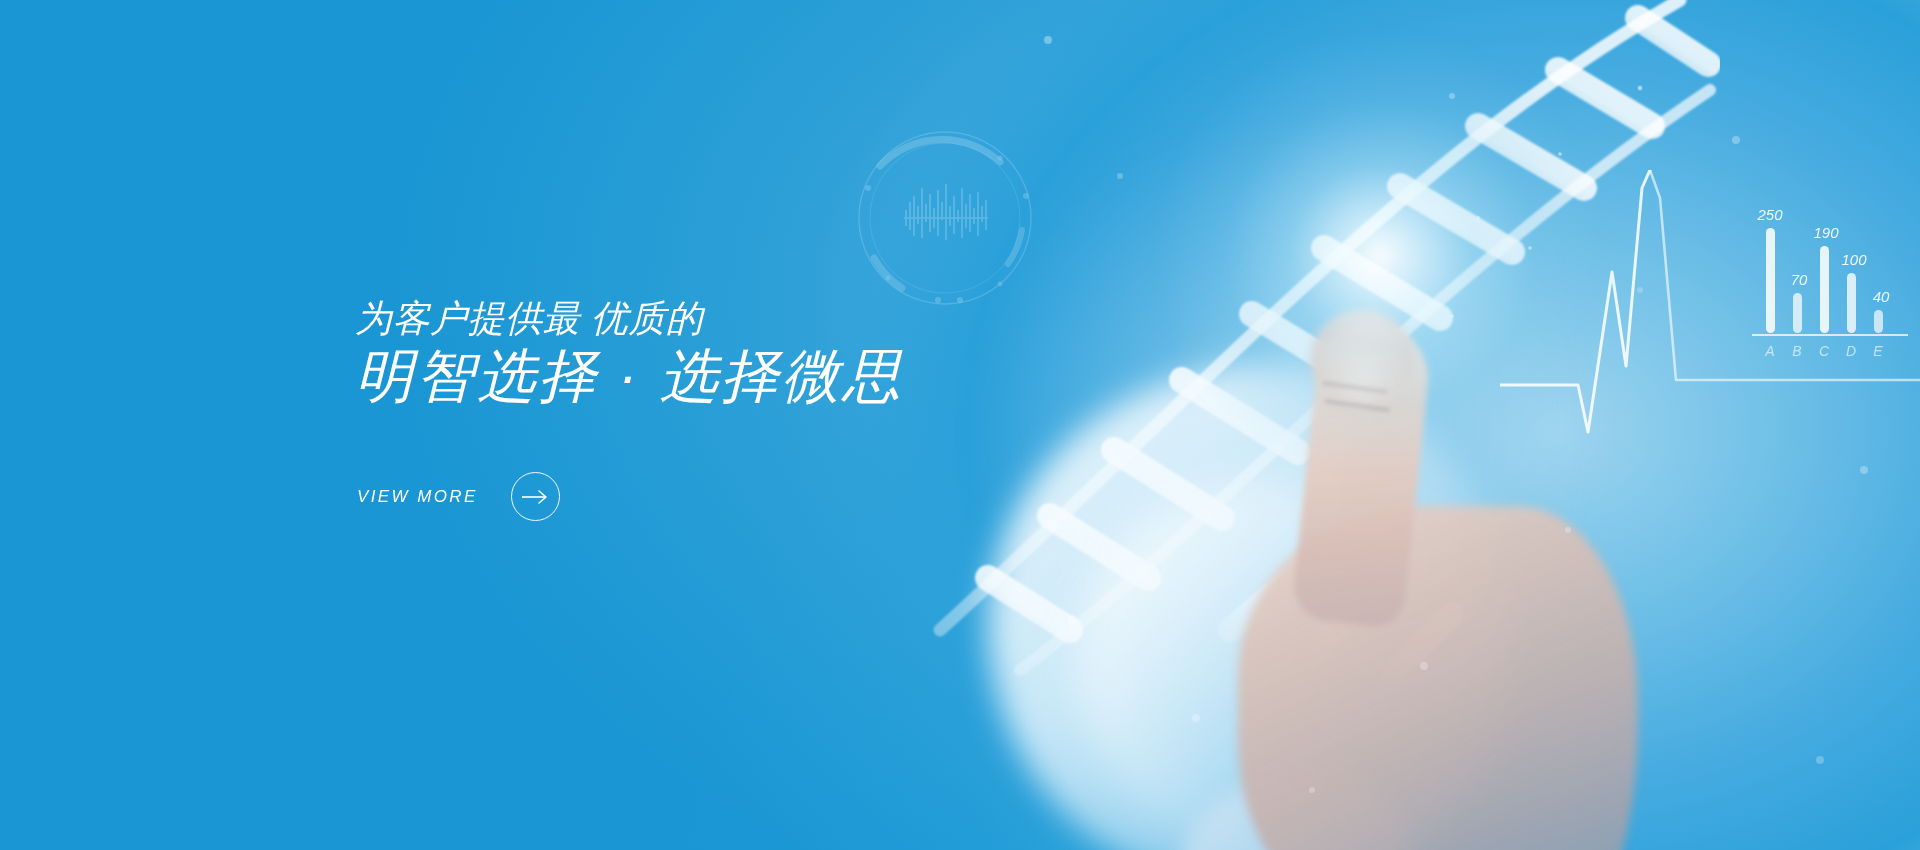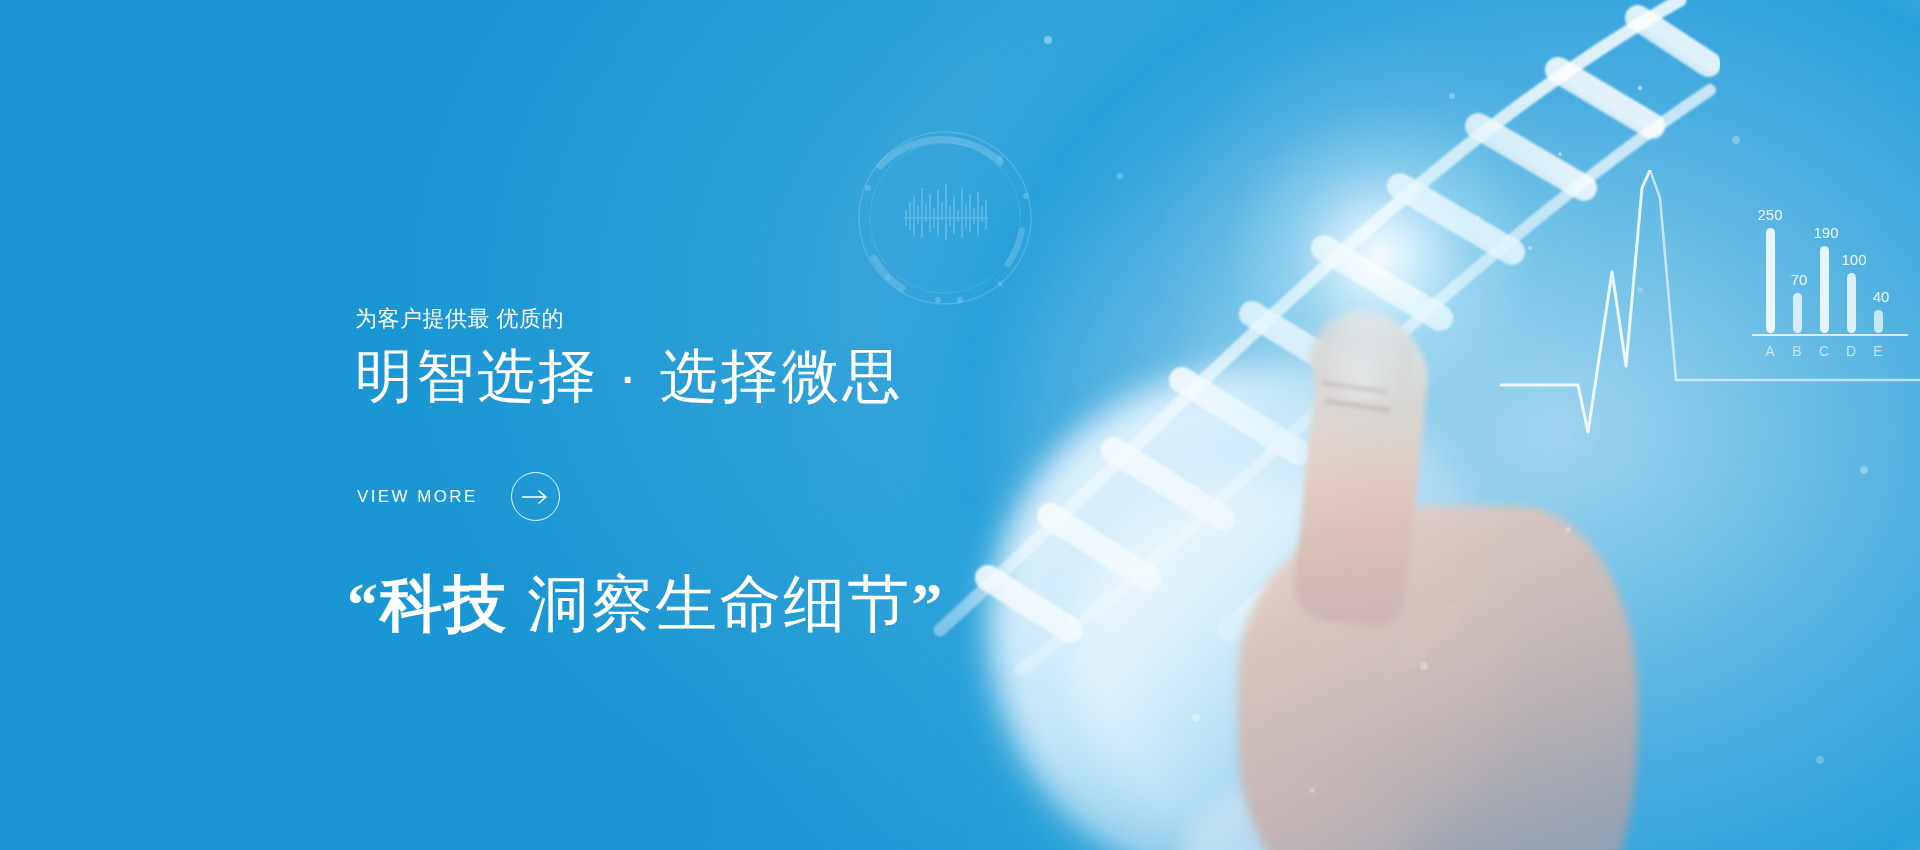--- a/index.html
+++ b/index.html
@@ -7,20 +7,21 @@
   body {
     font-family:"Liberation Sans","DejaVu Sans",sans-serif;
     background:#1996d3;
     position:relative;
   }
   #banner {
     position:relative;
     width:1920px; height:850px;
     overflow:hidden;
     background:#1996d3;
+    font-style:italic;
   }
 
   
   .bg-base {
     position:absolute; inset:0;
     background:
       radial-gradient(ellipse 900px 760px at 1560px 430px, #9ed4ef 0%, #74c2e8 22%, #47ace0 46%, #2aa0da 66%, rgba(25,150,211,0) 82%),
       radial-gradient(ellipse 1200px 900px at 1250px 300px, rgba(140,205,238,.55) 0%, rgba(90,182,226,.30) 40%, rgba(25,150,211,0) 72%),
       linear-gradient(105deg,#1996d3 0%,#1996d3 42%,#1e9ad6 55%,#2ba3db 68%,#49b0e0 82%,#6dc0e7 100%);
   }
@@ -102,21 +103,21 @@
 
   
   .dots { position:absolute; inset:0; pointer-events:none; }
   .dots svg { width:100%; height:100%; display:block; }
 
   
   .content { position:absolute; left:355px; top:0; width:900px; height:850px; }
 
   .subtitle {
     position:absolute; top:204px; left:0;
-    font-size:22px; line-height:46px;
+    font-size:37px; line-height:46px;
     color:#ffffff; font-weight:400; letter-spacing:.5px;
     white-space:pre;
   }
   .headline {
     position:absolute; top:336px; left:0;
     font-size:58px; line-height:80px;
     color:#ffffff; font-weight:400; letter-spacing:3px;
     white-space:nowrap;
   }
   .viewmore {
@@ -328,18 +329,15 @@
     <div class="viewmore">
       <span class="vm-label">VIEW MORE</span>
       <span class="vm-circle">
         <svg width="27" height="14" viewBox="0 0 27 14">
           <line x1="0" y1="7" x2="24" y2="7" stroke="#ffffff" stroke-width="1.6"></line>
           <polyline points="17,1 24,7 17,13" fill="none" stroke="#ffffff" stroke-width="1.6" stroke-linecap="round" stroke-linejoin="round"></polyline>
         </svg>
       </span>
     </div>
 
-    <div class="quote">
-      <span class="q-mark">“</span><span class="q-bold">科技</span><span class="q-norm"> 洞察生命细节</span><span class="q-mark">”</span>
-    </div>
 
   </div>
 </div>
 
 </body></html>

